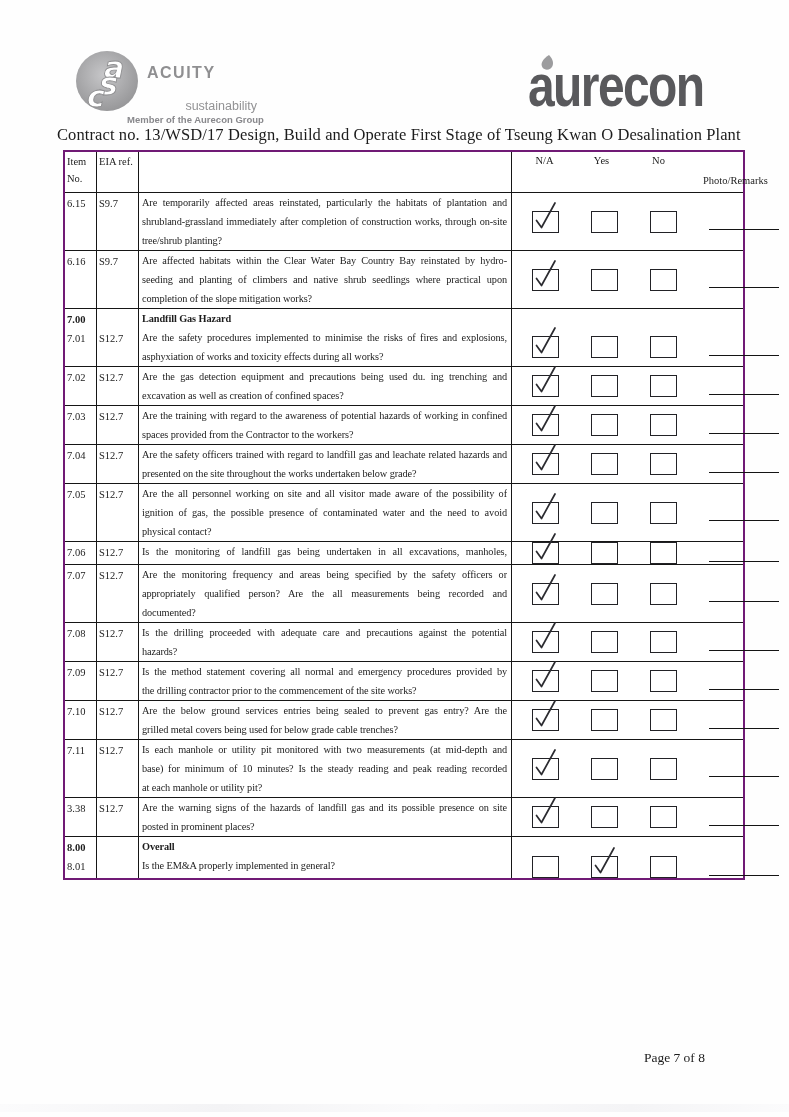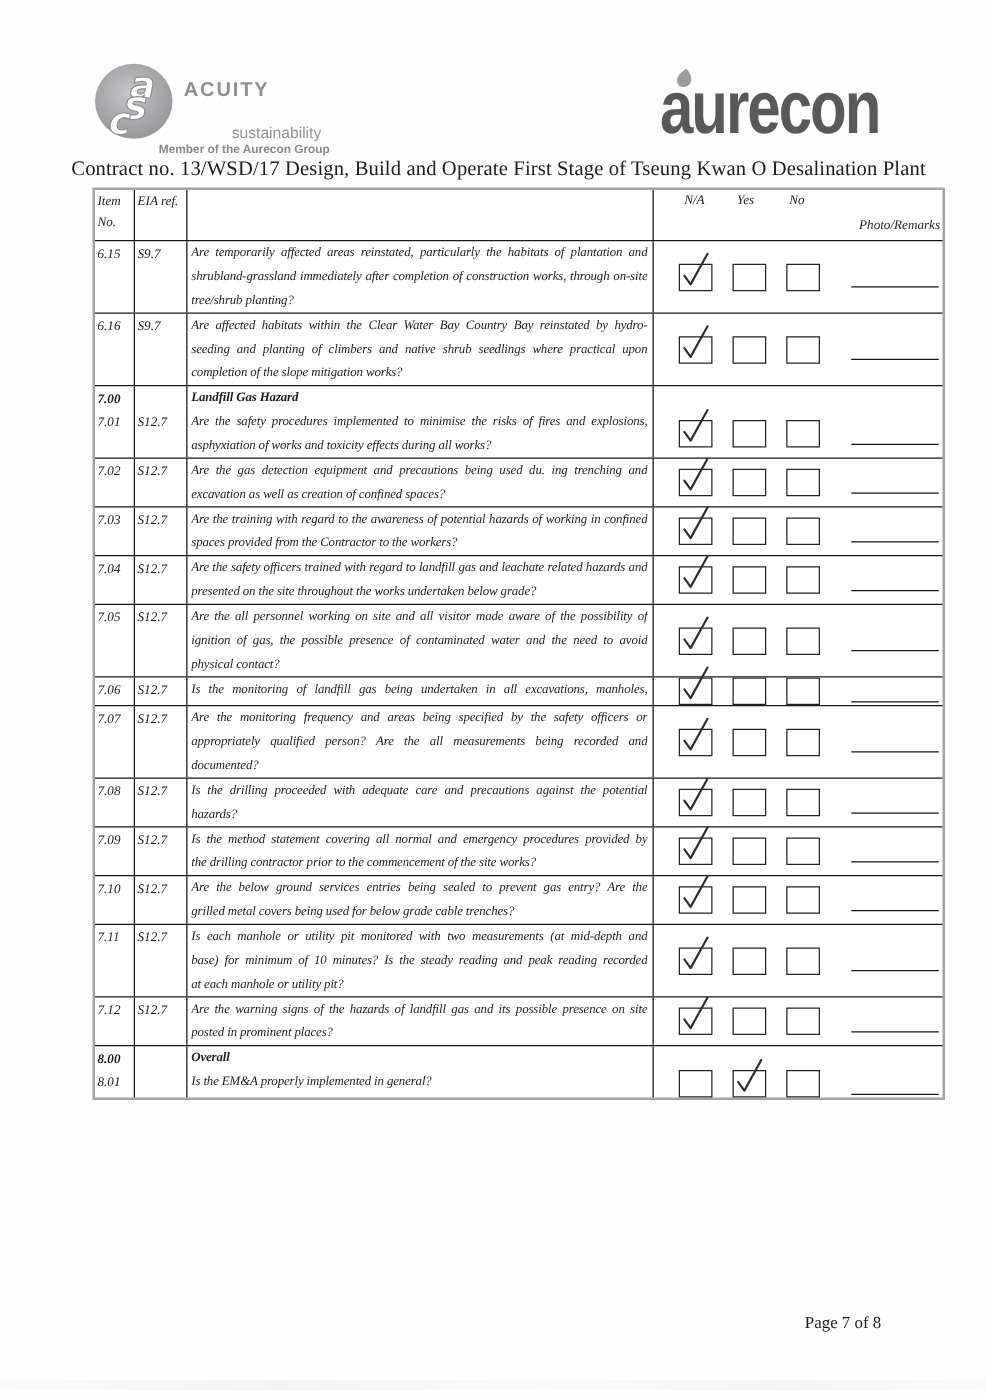--- a/index.html
+++ b/index.html
@@ -18,33 +18,33 @@
   .aur-drop{position:absolute;left:10px;top:0px;}
   .aur-word{position:absolute;left:0px;top:2px;font-family:"Liberation Sans",sans-serif;font-weight:bold;
             font-size:60px;line-height:60px;color:#59595c;letter-spacing:-2px;
             transform:scaleX(0.8);transform-origin:left top;}
 
   
   .doc-title{position:absolute;left:57px;top:125px;width:678px;text-align:center;
              font-weight:normal;font-size:16.5px;letter-spacing:0.1px;white-space:nowrap;}
 
   
-  .ctable{position:absolute;left:74px;top:150px;width:678px;border:2px solid #a3a3a3;background:#ffffff;font-style:italic;}
+  .ctable{position:absolute;left:63px;top:150px;width:678px;border:2px solid #701a75;background:#ffffff;}
   .trow{display:grid;grid-template-columns:31px 42px 373px 1fr;border-top:1.7px solid #161616;}
   .hrow{border-top:none;height:40px;}
   .cell{box-sizing:border-box;min-width:0;}
   .eia-cell,.q-cell,.a-cell{border-left:1.6px solid #161616;}
   .item-cell,.eia-cell{padding:1px 1px 0 2px;font-size:10.5px;}
   .num{line-height:19px;min-height:19px;white-space:nowrap;}
   .bold{font-weight:bold;}
   .q-cell{padding:0 4px 0 3px;font-size:10.3px;letter-spacing:-0.1px;}
   .qline{line-height:19px;white-space:nowrap;overflow:hidden;}
   .jfull{text-align:justify;text-align-last:justify;}
   .hrow .hline{line-height:16px;padding-top:1px;white-space:nowrap;}
-  .a-cell{display:flex;align-items:center;gap:16px;padding-left:20px;position:relative;}
+  .a-cell{display:flex;align-items:center;gap:32px;padding-left:20px;position:relative;}
   .a-cell.head{align-items:flex-start;padding-top:3px;font-size:10.5px;}
   .a-cell.padtop{padding-top:19px;}
   .hlab{display:inline-flex;justify-content:center;width:25px;flex:0 0 auto;white-space:nowrap;}
   .hlab.photo{width:auto;margin-left:auto;margin-right:2px;margin-top:20px;}
   .cb{width:25px;height:20px;border:1.8px solid #222226;background:#fff;position:relative;flex:0 0 auto;}
   .tick{position:absolute;left:-1px;top:-2px;width:25px;height:21px;overflow:visible;}
   .remark{width:70px;height:0;border-bottom:1.7px solid #141414;margin-left:auto;margin-right:3px;
           position:relative;top:8px;flex:0 0 auto;}
 
   
@@ -393,21 +393,21 @@
               <path d="M4.5 10.5 L9.5 17.5 L23 -7" fill="none" stroke="#2b2b30" stroke-width="1.7" stroke-linecap="round" stroke-linejoin="round"></path>
             </svg>
           </div>
           <div class="cb"></div>
           <div class="cb"></div>
           <div class="remark"></div>
         </div>
       </div>
       <div class="trow">
         <div class="cell item-cell">
-          <div class="num">7.12</div>
+          <div class="num">3.38</div>
         </div>
         <div class="cell eia-cell">
           <div class="num">S12.7</div>
         </div>
         <div class="cell q-cell">
           <div class="qline jfull">Are the warning signs of the hazards of landfill gas and its possible presence on site</div>
           <div class="qline">posted in prominent places?</div>
         </div>
         <div class="cell a-cell">
           <div class="cb checked">

